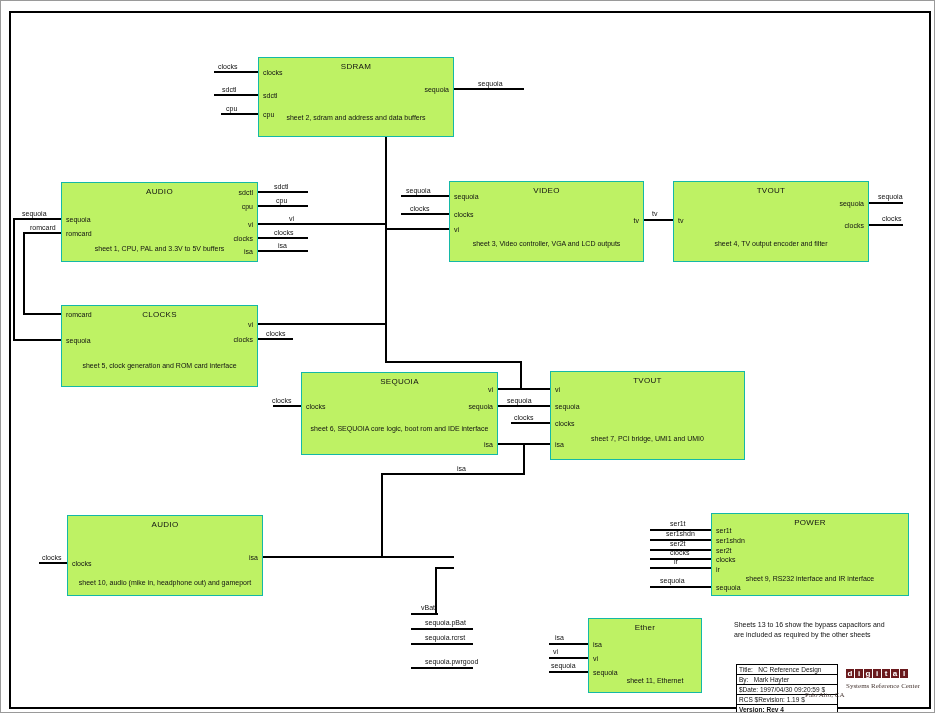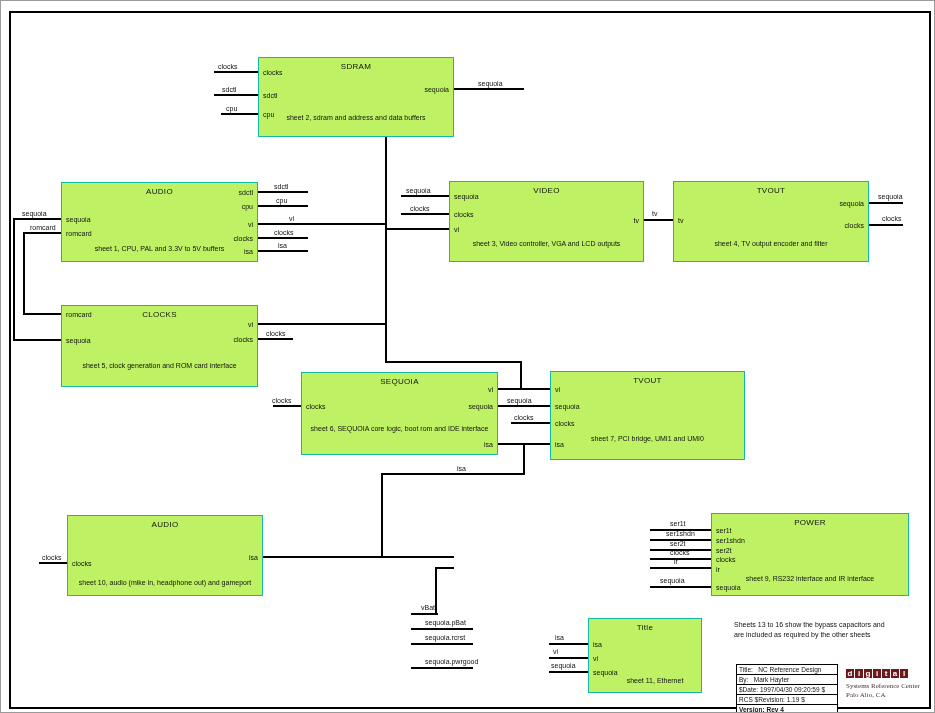--- a/index.html
+++ b/index.html
@@ -177,21 +177,21 @@
     <span class="port pl" style="top:22px">ser1shdn</span>
     <span class="port pl" style="top:32px">ser2t</span>
     <span class="port pl" style="top:41px">clocks</span>
     <span class="port pl" style="top:51px">ir</span>
     <span class="port pl" style="top:69px">sequoia</span>
     <div class="caption" style="top:61px">sheet 9, RS232 interface and IR interface</div>
   </div>
 
 
   <div class="block" style="left:587px;top:617px;width:114px;height:75px">
-    <div class="btitle">Title</div>
+    <div class="btitle">Ether</div>
     <span class="port pl" style="top:21px">isa</span>
     <span class="port pl" style="top:35px">vi</span>
     <span class="port pl" style="top:49px">sequoia</span>
     <div class="caption" style="top:58px;left:20px">sheet 11, Ethernet</div>
   </div>
 
   <span class="wl" style="left:217px;top:62px">clocks</span>
   <span class="wl" style="left:221px;top:85px">sdctl</span>
   <span class="wl" style="left:225px;top:104px">cpu</span>
   <span class="wl" style="left:477px;top:79px">sequoia</span>
@@ -235,14 +235,14 @@
     <div class="trow">By:   Mark Hayter</div>
     <div class="trow">$Date: 1997/04/30 09:20:59 $</div>
     <div class="trow">RCS $Revision: 1.19 $</div>
     <div class="trow">Version: Rev 4</div>
   </div>
 
   <div class="logo">
     <span class="lgsq">d</span><span class="lgsq">i</span><span class="lgsq">g</span><span class="lgsq">i</span><span class="lgsq">t</span><span class="lgsq">a</span><span class="lgsq">l</span>
   </div>
   <div class="src" style="left:845px;top:681px">Systems Reference Center</div>
-  <div class="src" style="left:845px;top:690px">Palo Alto, CA</div>
+  <div class="src" style="left:804px;top:690px">Palo Alto, CA</div>
 </div>
 
 </body></html>

